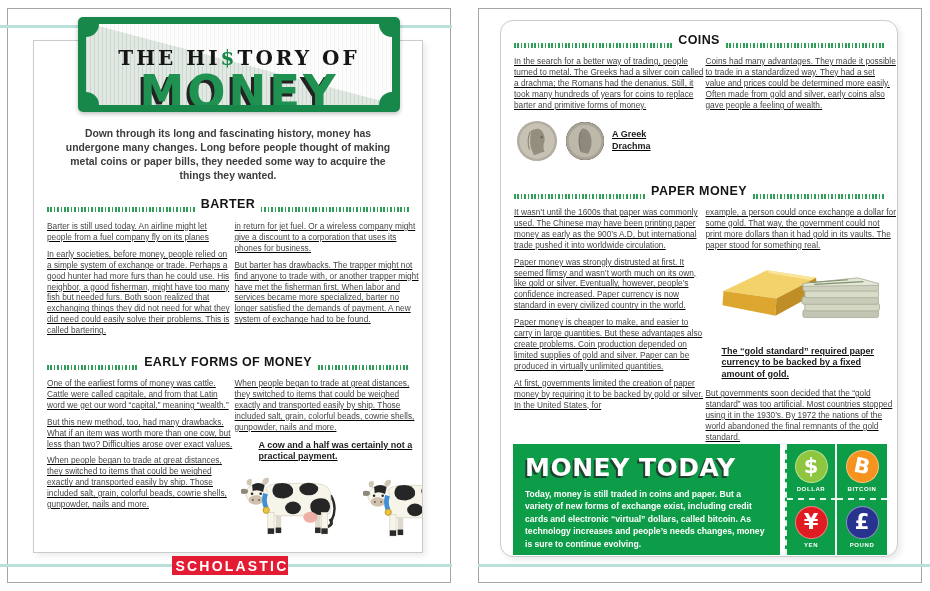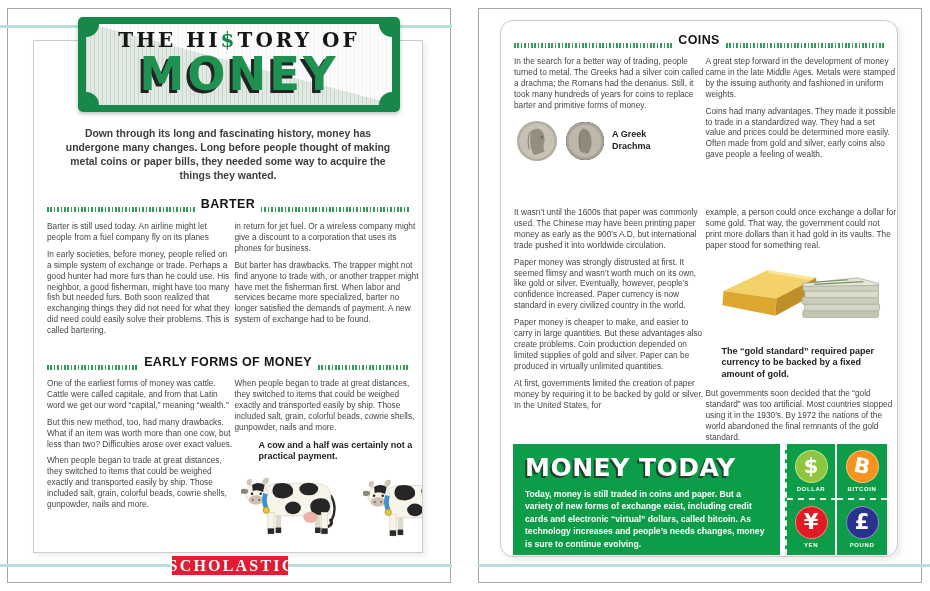--- a/index.html
+++ b/index.html
@@ -24,50 +24,50 @@
   #banner { position:absolute; left:78px; top:17px; width:322px; height:95px; background:#17884a;
             border-radius:5px; padding:7px 8px; z-index:6; box-shadow:0 2px 4px rgba(0,0,0,0.25); }
   #banner-inner { position:relative; width:100%; height:100%; overflow:hidden;
       background:
         linear-gradient(to bottom left, rgba(255,255,255,0.62) 49%, rgba(40,90,60,0.10) 49.4%),
         repeating-linear-gradient(90deg, #dde6df 0 1px, #f7f9f6 1px 4px);
       text-align:center; }
   .notch { position:absolute; width:26px; height:26px; border-radius:50%; background:#17884a; }
   .notch.tl { left:-13px; top:-13px; } .notch.tr { right:-13px; top:-13px; }
   .notch.bl { left:-13px; bottom:-13px; } .notch.br { right:-13px; bottom:-13px; }
-  #banner-kicker { margin-top:5px; font-family:"DejaVu Serif","Liberation Serif",serif; font-weight:700;
+  #banner-kicker { margin-top:23px; font-family:"DejaVu Serif","Liberation Serif",serif; font-weight:700;
       font-size:20px; letter-spacing:3px; color:#151515; line-height:22px; }
   #banner-kicker .dollar { color:#17884a; }
   #banner-title { font-family:"DejaVu Sans","Liberation Sans",sans-serif; font-weight:800; font-size:45px;
       line-height:46px; letter-spacing:3px; color:#1f9150; text-shadow:-3px 3px 0 #232323; transform:scaleY(1.04); }
 
   
   .intro { position:absolute; top:86px; left:28px; right:28px; text-align:center; font-weight:700;
            font-size:10.4px; line-height:14px; color:#3d3d3d; }
   .section-h { position:absolute; left:13px; right:13px; display:flex; align-items:flex-start; }
   .section-h .line { flex:1; height:5px; margin-top:9.5px;
        background:repeating-linear-gradient(90deg,#2f9e58 0 1.5px, transparent 1.5px 3.4px); }
   .section-h .txt { padding:0 6px; font-weight:800; font-size:12.5px; letter-spacing:.4px; color:#141414; white-space:nowrap; }
-  .cols { position:absolute; left:13px; right:1px; display:flex; gap:1px; }
+  .cols { position:absolute; left:13px; right:1px; display:flex; gap:1px;text-decoration:underline; }
   .col { flex:1; min-width:0; }
   .col p { font-size:8.3px; line-height:10.9px; color:#464646; margin-bottom:6px; }
   .mini-caption { font-weight:700; font-size:9px; line-height:11.5px; color:#1c1c1c; }
 
   
   #barter-h { top:156px; } #barter-cols { top:180px; }
   #early-h { top:314px; } #early-cols { top:337px; }
   #cow-caption { margin:7px 0 0 24px; }
   #cow-zone { position:relative; height:96px; margin-top:3px; overflow:visible; }
   .cow { position:absolute; }
   #cow-1 { left:6px; top:4px; }
   #cow-2 { left:128px; top:6px; }
 
   #scholastic-badge { position:absolute; left:172px; top:556px; width:116px; height:19px; background:#e31b33;
       z-index:5; display:flex; align-items:center; justify-content:center; gap:4px; }
-  #scholastic-badge .logo-text { color:#fff; font-weight:700; font-size:16px; letter-spacing:2.2px;font-family:Liberation Serif, serif; }
+  #scholastic-badge .logo-text { color:#fff; font-weight:700; font-size:14px; letter-spacing:2.2px; }
 
   
   #coins-h { top:12px; } #coins-cols { top:35px; }
   #coin-row { display:flex; align-items:center; gap:7px; margin-top:9px; margin-left:2px; }
   #coin-row .mini-caption { width:62px; }
   #paper-h { top:163px; } #paper-cols { top:186px; }
   #gold-illustration { display:block; margin:3px auto 0 auto; }
   #gold-caption { margin:19px 0 0 16px; }
   #paper-col2-outro { margin-top:8px; }
 
@@ -242,25 +242,29 @@
             <circle cx="22" cy="22" r="21" fill="#aaa withdrew"></circle>
             <circle cx="22" cy="22" r="21" fill="#a8a396"></circle>
             <circle cx="22" cy="22" r="18" fill="#bdb8aa"></circle>
             <path d="M20,8 q8,2 9,12 q1,10 -4,16 l-8,-2 q-3,-8 -2,-16 q1,-8 5,-10Z" fill="#8e897b"></path>
             <path d="M17,12 q-3,10 0,20" stroke="#7a7567" stroke-width="1" fill="none"></path>
           </svg>
           <div class="mini-caption">A Greek Drachma</div>
         </div>
       </div>
       <div class="col">
-        <p>A great step forward in the development of money came in the late Middle Ages. Metals were stamped by the issuing authority and fashioned in uniform weights.</p>
         <p>Coins had many advantages. They made it possible to trade in a standardized way. They had a set value and prices could be determined more easily. Often made from gold and silver, early coins also gave people a feeling of wealth.</p>
       </div>
     </div>
 
+    <div id="paper-h" class="section-h">
+      <span class="line"></span>
+      <span class="txt">PAPER MONEY</span>
+      <span class="line"></span>
+    </div>
 
     <div id="paper-cols" class="cols">
       <div class="col">
         <p>It wasn’t until the 1600s that paper was commonly used. The Chinese may have been printing paper money as early as the 900’s A.D, but international trade pushed it into worldwide circulation.</p>
         <p>Paper money was strongly distrusted at first. It seemed flimsy and wasn’t worth much on its own, like gold or silver. Eventually, however, people’s confidence increased. Paper currency is now standard in every civilized country in the world.</p>
         <p>Paper money is cheaper to make, and easier to carry in large quantities. But these advantages also create problems. Coin production depended on limited supplies of gold and silver. Paper can be produced in virtually unlimited quantities.</p>
         <p>At first, governments limited the creation of paper money by requiring it to be backed by gold or silver. In the United States, for</p>
       </div>
       <div class="col">
         <p>example, a person could once exchange a dollar for some gold. That way, the government could not print more dollars than it had gold in its vaults. The paper stood for something real.</p>

